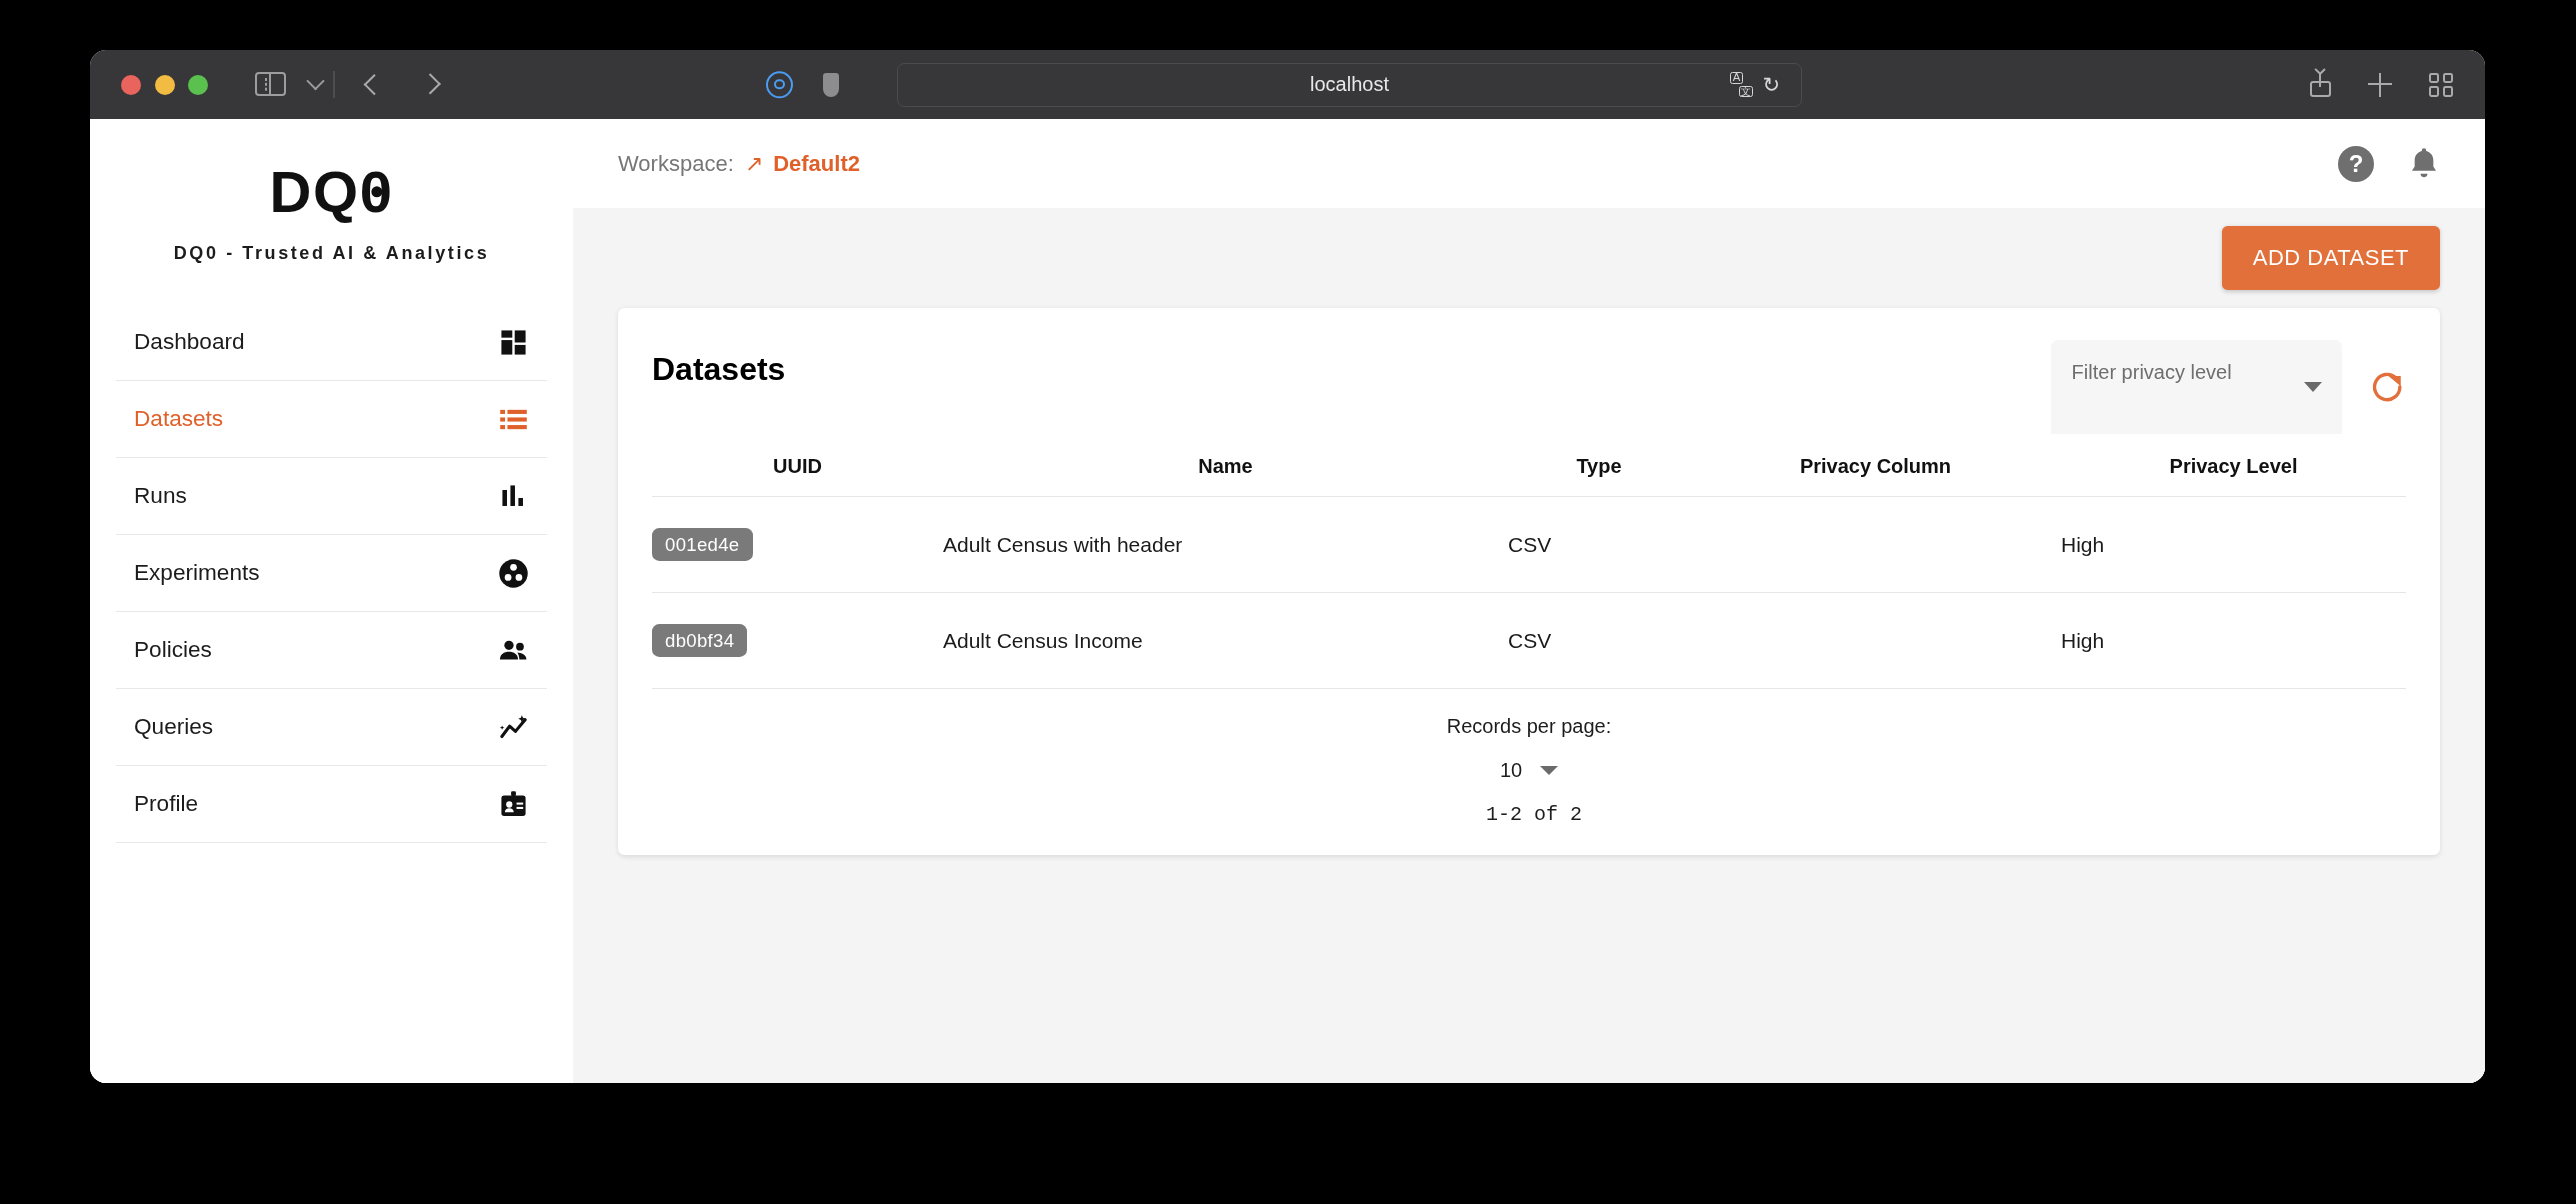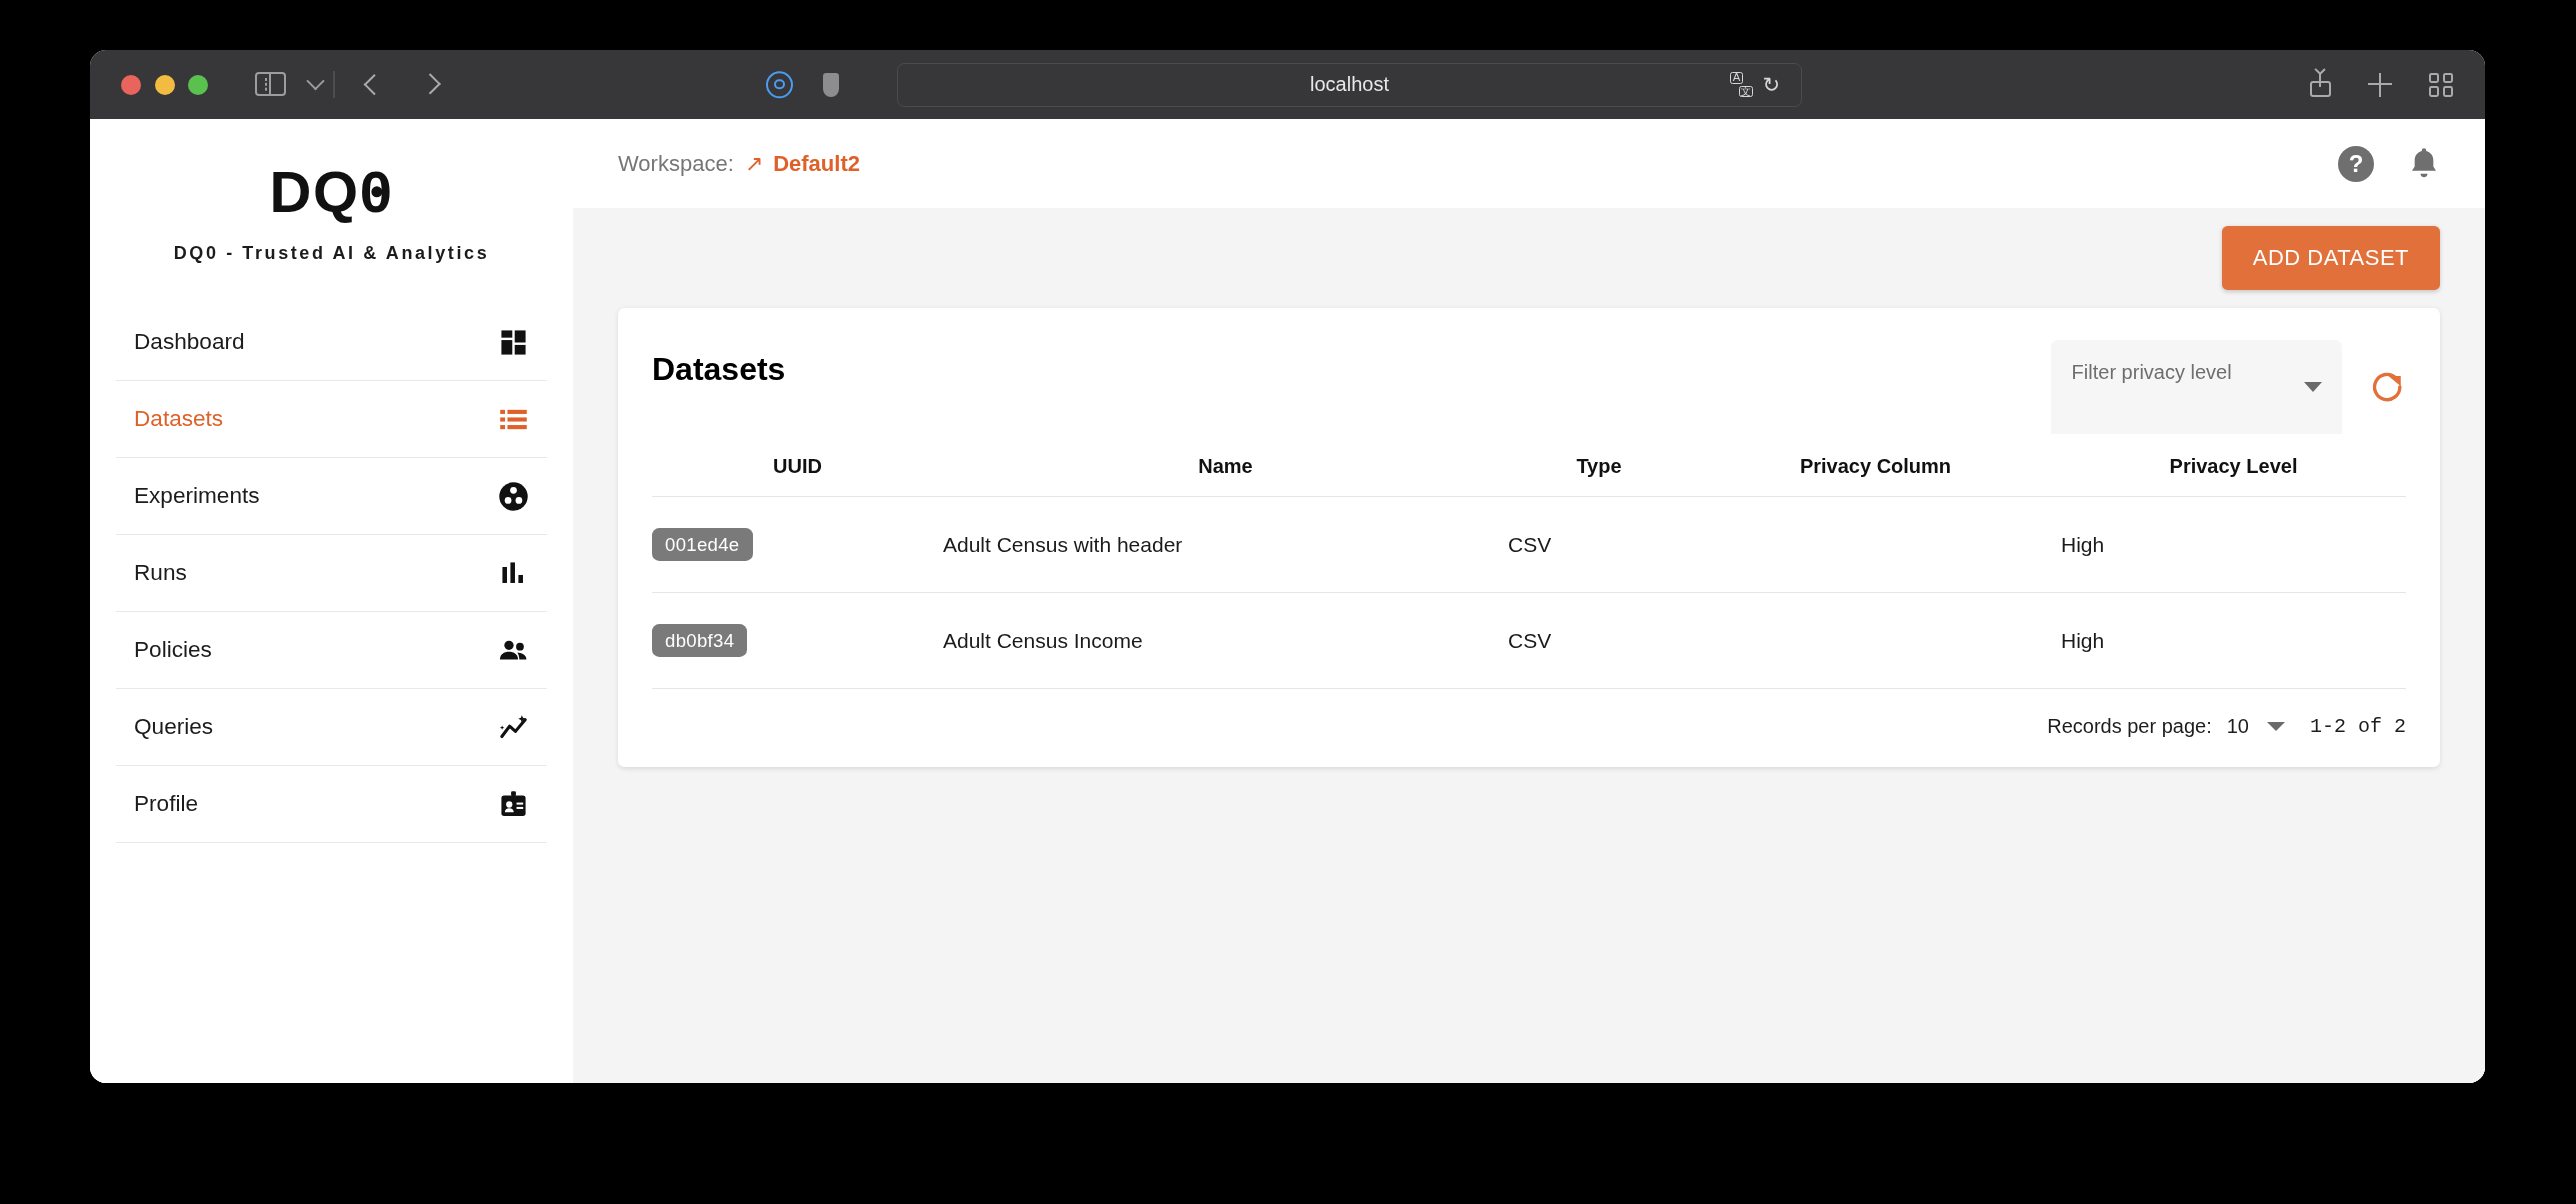--- a/index.html
+++ b/index.html
@@ -202,21 +202,21 @@
   .col-name { width: 565px; }
   .col-type { width: 182px; }
   .col-pcol { width: 371px; }
   .chip {
     display: inline-block; background: #7a7a7a; color: #fff;
     border-radius: 7.3px; font-size: 18.6px; padding: 5.6px 13px;
     letter-spacing: 0.3px;
   }
   .pagination {
     display: flex; align-items: center; justify-content: flex-end;
-    gap: 15px; padding: 26px 0 4.8px 0; font-size: 20px; color: #1d1d1d;
+    gap: 21px; padding: 26px 0 4.8px 0; font-size: 20px; color: #1d1d1d; flex-direction: column;
   }
   .pp-value { display: flex; align-items: center; gap: 18px; cursor: pointer; }
   .pp-caret {
     width: 0; height: 0; border-left: 9px solid transparent;
     border-right: 9px solid transparent; border-top: 9.7px solid #6a6a6a;
   }
   .pp-range { margin-left: 10px; font-family: Liberation Mono, monospace; }
 </style>
 </head>
 <body>
@@ -297,38 +297,38 @@
                 <rect x="7" y="4" width="16" height="3.4"></rect>
               <rect x="1" y="10.3" width="4" height="3.4"></rect>
                 <rect x="7" y="10.3" width="16" height="3.4"></rect>
               <rect x="1" y="16.6" width="4" height="3.4"></rect>
                 <rect x="7" y="16.6" width="16" height="3.4"></rect>
             </svg>
           </span>
         </div>
 
         <div class="nav-item">
+          <span>Runs</span>
+          <span class="nav-ic">
+            <svg width="27.4" height="27.4" viewBox="0 0 24 24" fill="#111">
+              <rect x="3" y="7" width="4" height="14"></rect>
+                <rect x="10" y="3" width="4" height="18"></rect>
+              <rect x="17" y="14" width="4" height="7"></rect>
+            </svg>
+          </span>
+        </div>
+
+        <div class="nav-item">
           <span>Experiments</span>
           <span class="nav-ic">
             <svg width="31" height="31" viewBox="0 0 24 24">
               <circle cx="12" cy="12" r="11" fill="#111"></circle>
               <circle cx="12" cy="7.2" r="2.6" fill="#fff"></circle>
               <circle cx="7.8" cy="15" r="2.6" fill="#fff"></circle>
               <circle cx="16.2" cy="15" r="2.6" fill="#fff"></circle>
-            </svg>
-          </span>
-        </div>
-
-        <div class="nav-item">
-          <span>Runs</span>
-          <span class="nav-ic">
-            <svg width="27.4" height="27.4" viewBox="0 0 24 24" fill="#111">
-              <rect x="3" y="7" width="4" height="14"></rect>
-                <rect x="10" y="3" width="4" height="18"></rect>
-              <rect x="17" y="14" width="4" height="7"></rect>
             </svg>
           </span>
         </div>
 
         <div class="nav-item">
           <span>Policies</span>
           <span class="nav-ic">
             <svg width="31" height="31" viewBox="0 0 24 24" fill="#111">
               <circle cx="8.5" cy="8" r="3.6"></circle>
                 <circle cx="17" cy="9" r="3"></circle>

